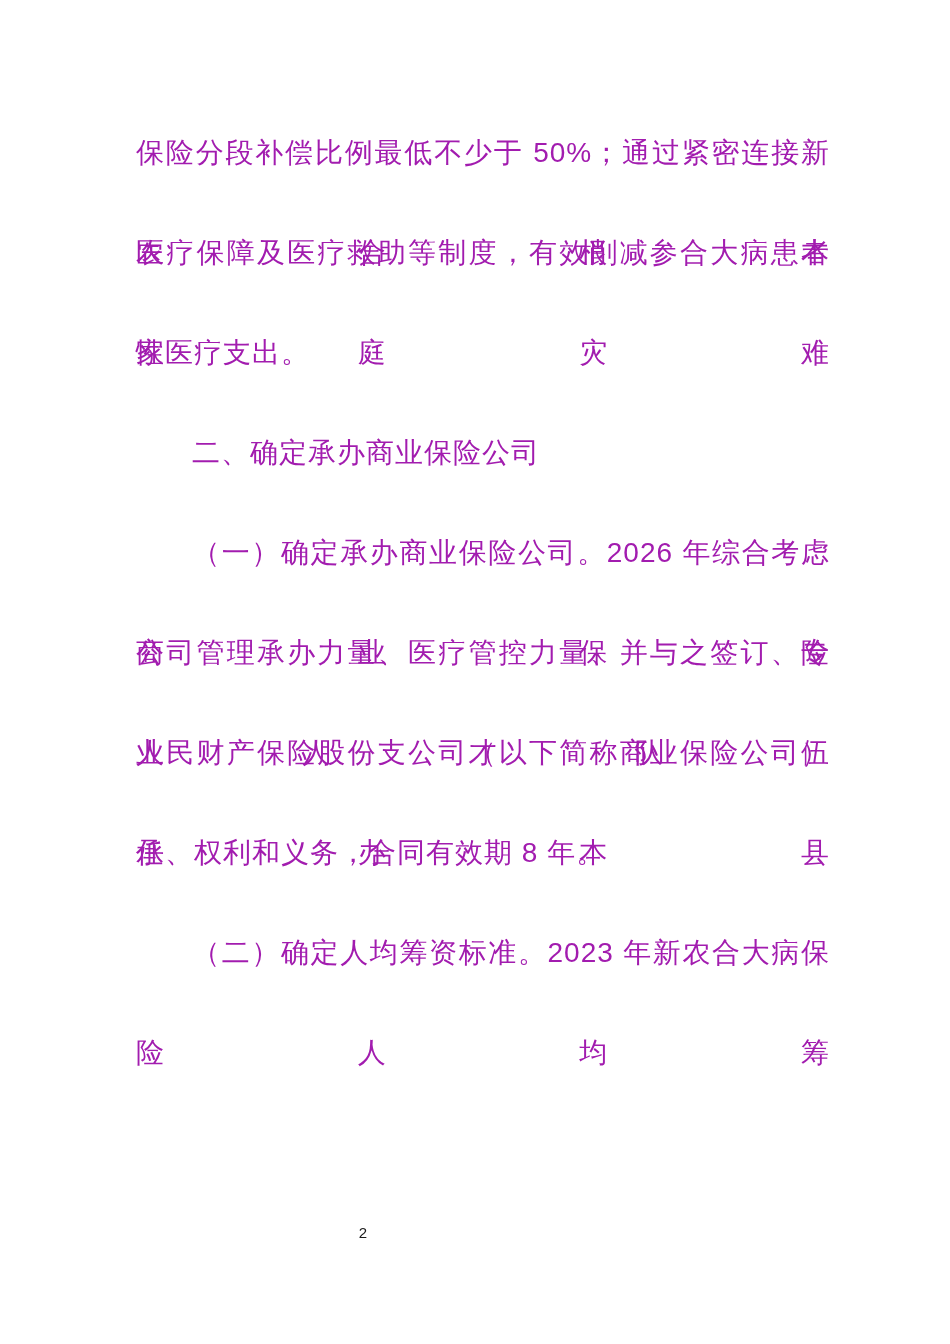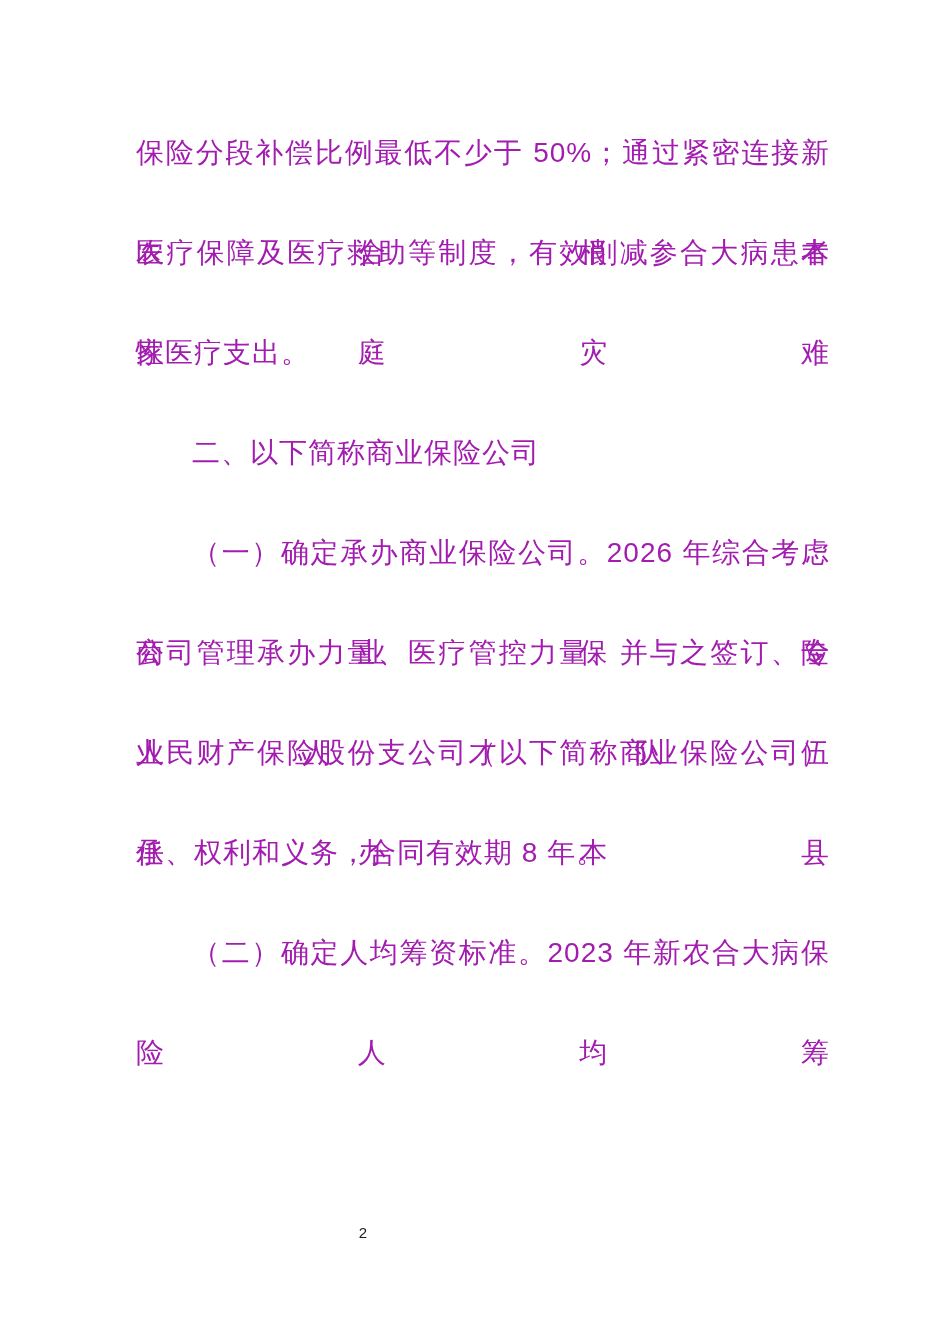--- a/index.html
+++ b/index.html
@@ -48,21 +48,21 @@
     color: #1a1a1a;
   }
 </style>
 </head>
 <body>
 
 <div class="page-body">
   <div class="line fill">保险分段补偿比例最低不少于 50%；通过紧密连接新农合根本</div>
   <div class="line fill">医疗保障及医疗救助等制度，有效削减参合大病患者家庭灾难</div>
   <div class="line">性医疗支出。</div>
-  <div class="line indent">二、以下简称商业保险公司</div>
+  <div class="line indent">二、确定承办商业保险公司</div>
   <div class="line fill indent">（一）确定承办商业保险公司。2026 年综合考虑商业保险</div>
   <div class="line fill">公司管理承办力量、医疗管控力量、并与之签订、专业人才队伍</div>
   <div class="line fill">人民财产保险股份支公司（以下简称商业保险公司）承办本县</div>
   <div class="line">任、权利和义务，合同有效期 8 年。</div>
   <div class="line fill indent">（二）确定人均筹资标准。2023 年新农合大病保险人均筹</div>
 </div>
 
 <div class="page-number">2</div>
 
 </body></html>

